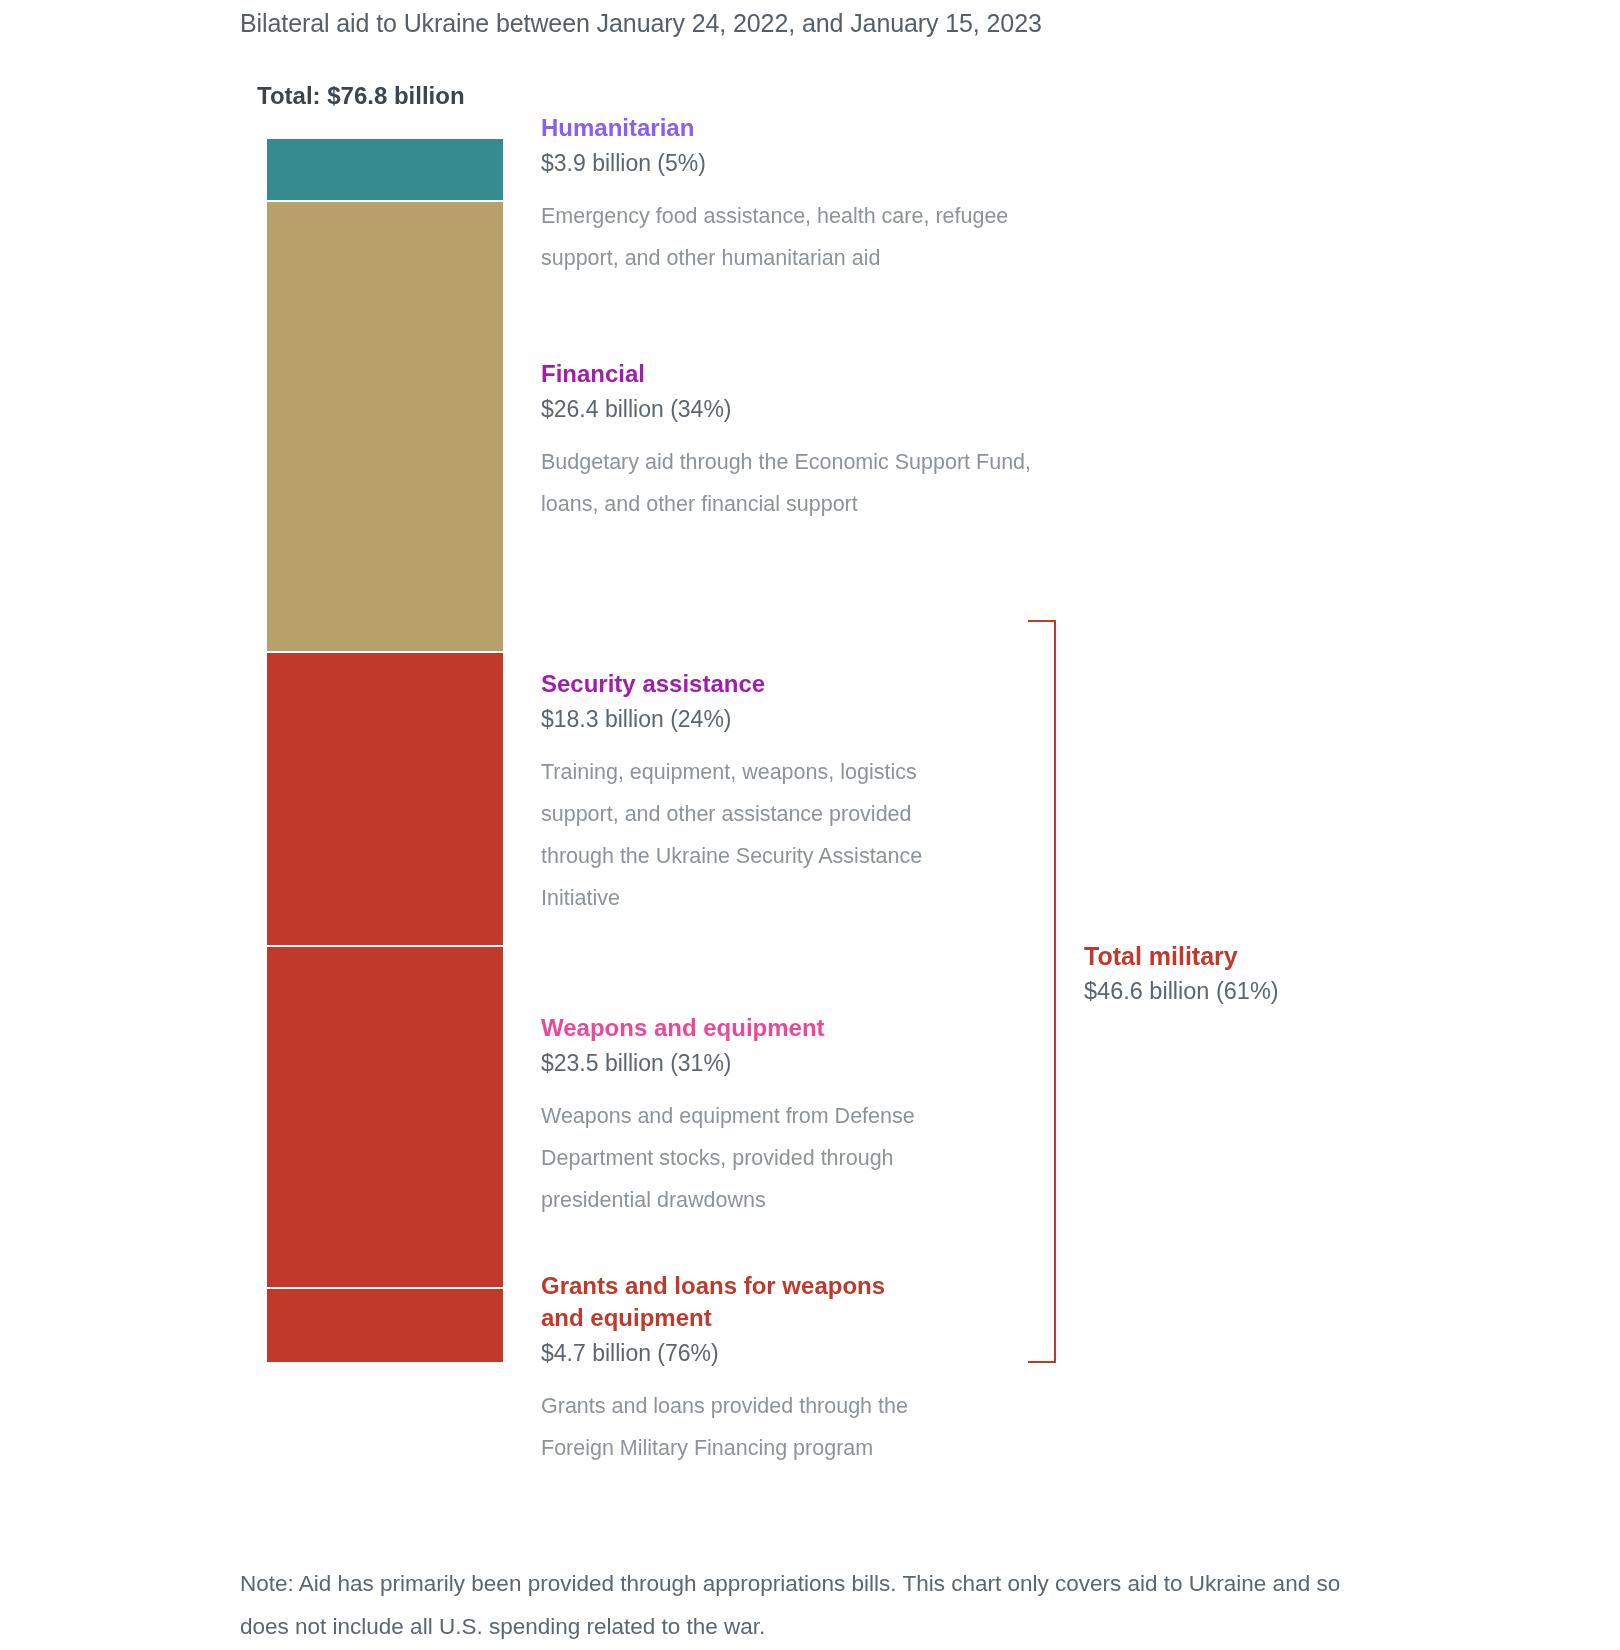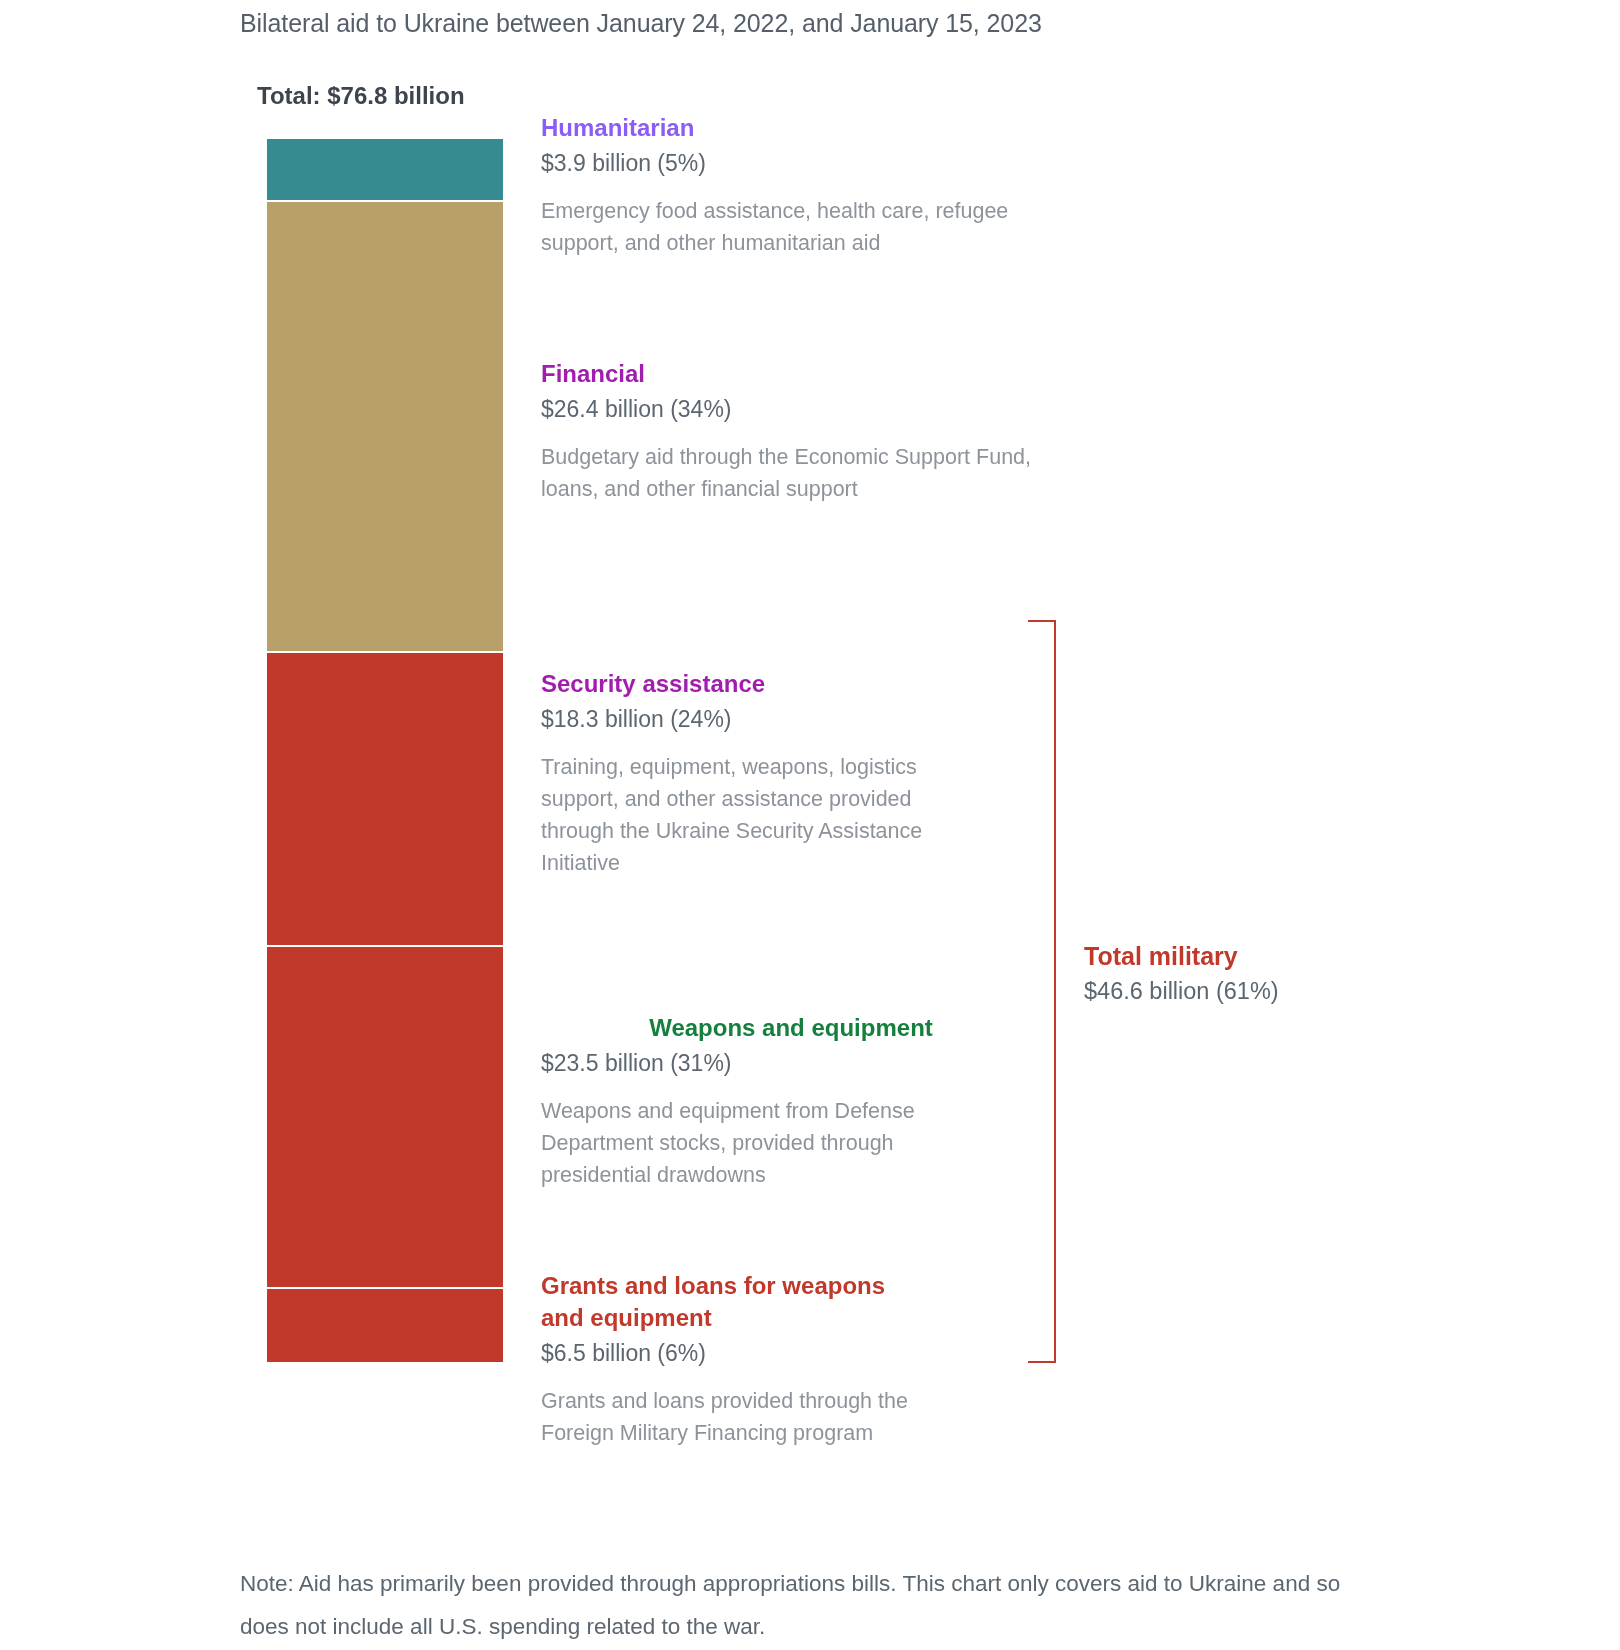--- a/index.html
+++ b/index.html
@@ -72,21 +72,21 @@
     margin: 0 0 4px 0;
   }
   .legend-value {
     font-size: 23px;
     line-height: 31px;
     color: #5b6670;
     margin: 0 0 16px 0;
   }
   .legend-desc {
     font-size: 21.5px;
-    line-height: 32px;
+    line-height: 42px;
     color: #8d939a;
     margin: 0;
   }
 
   
   #military-bracket {
     position: absolute;
     left: 1028px;
     top: 620px;
     width: 28px;
@@ -145,28 +145,28 @@
     <p class="legend-desc" style="width:495px;">Budgetary aid through the Economic Support Fund, loans, and other financial support</p>
   </div>
 
   <div class="legend-block" style="top:668px;">
     <p class="legend-name" style="color:#a21caf;">Security assistance</p>
     <p class="legend-value">$18.3 billion (24%)</p>
     <p class="legend-desc" style="width:440px;">Training, equipment, weapons, logistics support, and other assistance provided through the Ukraine Security Assistance Initiative</p>
   </div>
 
   <div class="legend-block" style="top:1012px;">
-    <p class="legend-name" style="color:#15803d;text-align:center;">Weapons and equipment</p>
+    <p class="legend-name" style="color:#ec4899;">Weapons and equipment</p>
     <p class="legend-value">$23.5 billion (31%)</p>
     <p class="legend-desc" style="width:445px;">Weapons and equipment from Defense Department stocks, provided through presidential drawdowns</p>
   </div>
 
   <div class="legend-block" style="top:1270px;">
     <p class="legend-name" style="color:#c0392b; width:380px;">Grants and loans for weapons and equipment</p>
-    <p class="legend-value">$6.5 billion (6%)</p>
+    <p class="legend-value">$4.7 billion (76%)</p>
     <p class="legend-desc" style="width:430px;">Grants and loans provided through the Foreign Military Financing program</p>
   </div>
 
   <div id="military-bracket"></div>
 
   <div id="military-summary">
     <p class="legend-name" style="color:#c0392b;">Total military</p>
     <p class="legend-value">$46.6 billion (61%)</p>
   </div>
 

